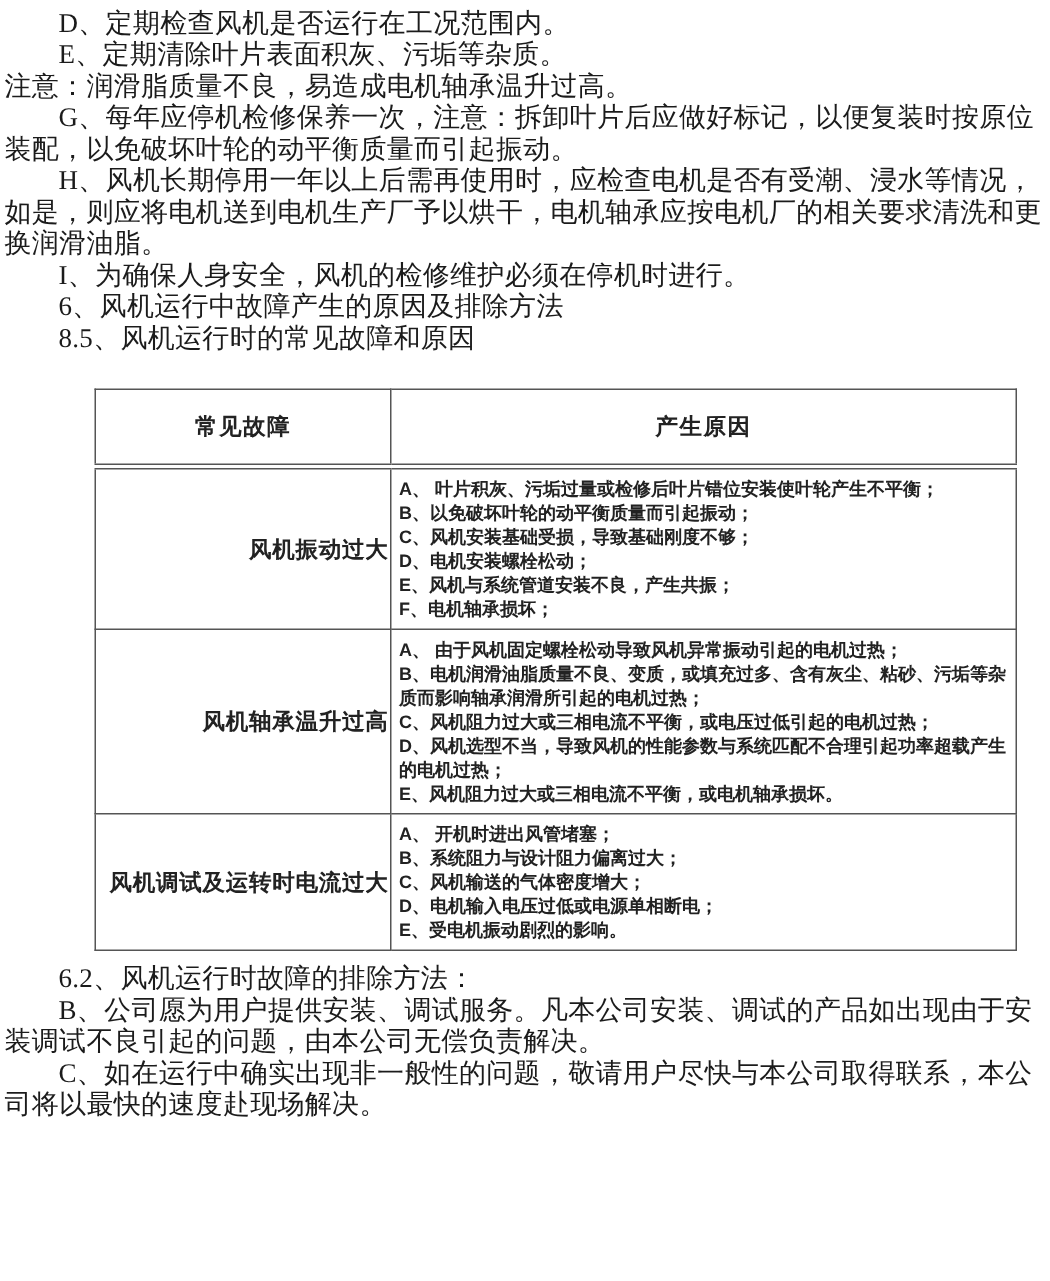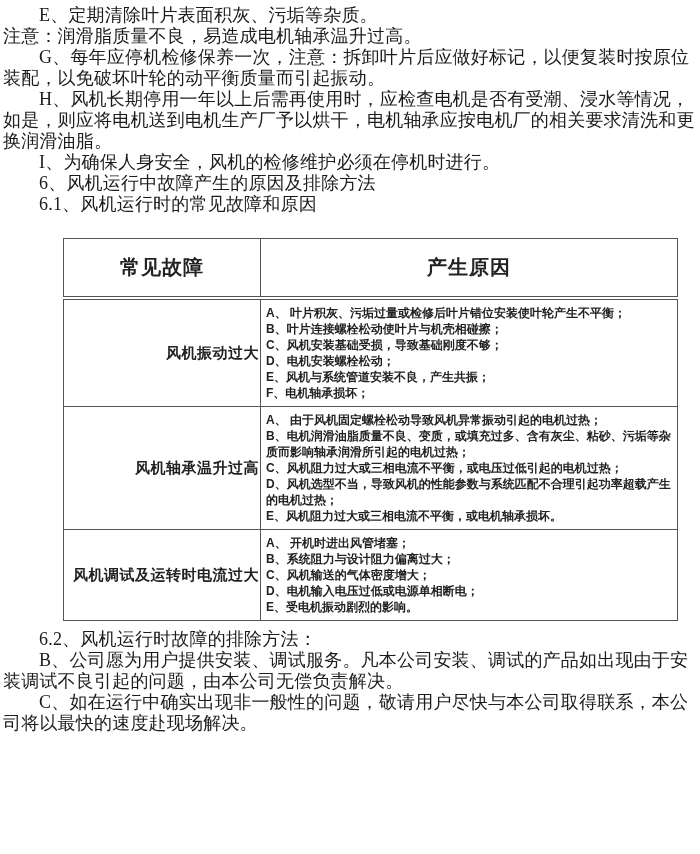--- a/index.html
+++ b/index.html
@@ -37,21 +37,21 @@
     width: 614px;
     margin: 23px 0 0 60px;
     font-family: "Liberation Sans", "DejaVu Sans", sans-serif;
     color: #222222;
   }
   .fault-table th,
   .fault-table td {
     border: 1px solid #555555;
   }
   .fault-table thead th {
-    font-size: 20px;
+    font-size: 15px;
     font-weight: bold;
     padding: 15px 0;
     text-align: center;
     letter-spacing: 1px;
     border-bottom: 4px double #555555;
   }
   .fault-table col.col-fault { width: 197px; }
   .fault-table col.col-cause { width: 417px; }
   td.fault-cell {
     text-align: right;
@@ -72,46 +72,47 @@
   .bottom-block {
     margin-top: 8px;
   }
 </style>
 </head>
 <body>
 
 <div class="page">
 
   <div class="top-block">
+    <p class="para">D、定期检查风机是否运行在工况范围内。</p>
     <p class="para">E、定期清除叶片表面积灰、污垢等杂质。</p>
     <p class="para noindent">注意：润滑脂质量不良，易造成电机轴承温升过高。</p>
     <p class="para">G、每年应停机检修保养一次，注意：拆卸叶片后应做好标记，以便复装时按原位装配，以免破坏叶轮的动平衡质量而引起振动。</p>
     <p class="para">H、风机长期停用一年以上后需再使用时，应检查电机是否有受潮、浸水等情况，如是，则应将电机送到电机生产厂予以烘干，电机轴承应按电机厂的相关要求清洗和更换润滑油脂。</p>
     <p class="para">I、为确保人身安全，风机的检修维护必须在停机时进行。</p>
     <p class="para">6、风机运行中故障产生的原因及排除方法</p>
-    <p class="para">6.1、风机运行时的常见故障和原因</p>
+    <p class="para">8.5、风机运行时的常见故障和原因</p>
   </div>
 
   <table class="fault-table">
     <colgroup>
       <col class="col-fault">
       <col class="col-cause">
     </colgroup>
     <thead>
       <tr>
         <th>常见故障</th>
         <th>产生原因</th>
       </tr>
     </thead>
     <tbody>
       <tr>
         <td class="fault-cell">风机振动过大</td>
         <td class="causes-cell">
           <div class="cause">A、 叶片积灰、污垢过量或检修后叶片错位安装使叶轮产生不平衡；</div>
-          <div class="cause">B、叶片连接螺栓松动使叶片与机壳相碰擦；</div>
+          <div class="cause">B、以免破坏叶轮的动平衡质量而引起振动；</div>
           <div class="cause">C、风机安装基础受损，导致基础刚度不够；</div>
           <div class="cause">D、电机安装螺栓松动；</div>
           <div class="cause">E、风机与系统管道安装不良，产生共振；</div>
           <div class="cause">F、电机轴承损坏；</div>
         </td>
       </tr>
       <tr>
         <td class="fault-cell">风机轴承温升过高</td>
         <td class="causes-cell">
           <div class="cause">A、 由于风机固定螺栓松动导致风机异常振动引起的电机过热；</div>

